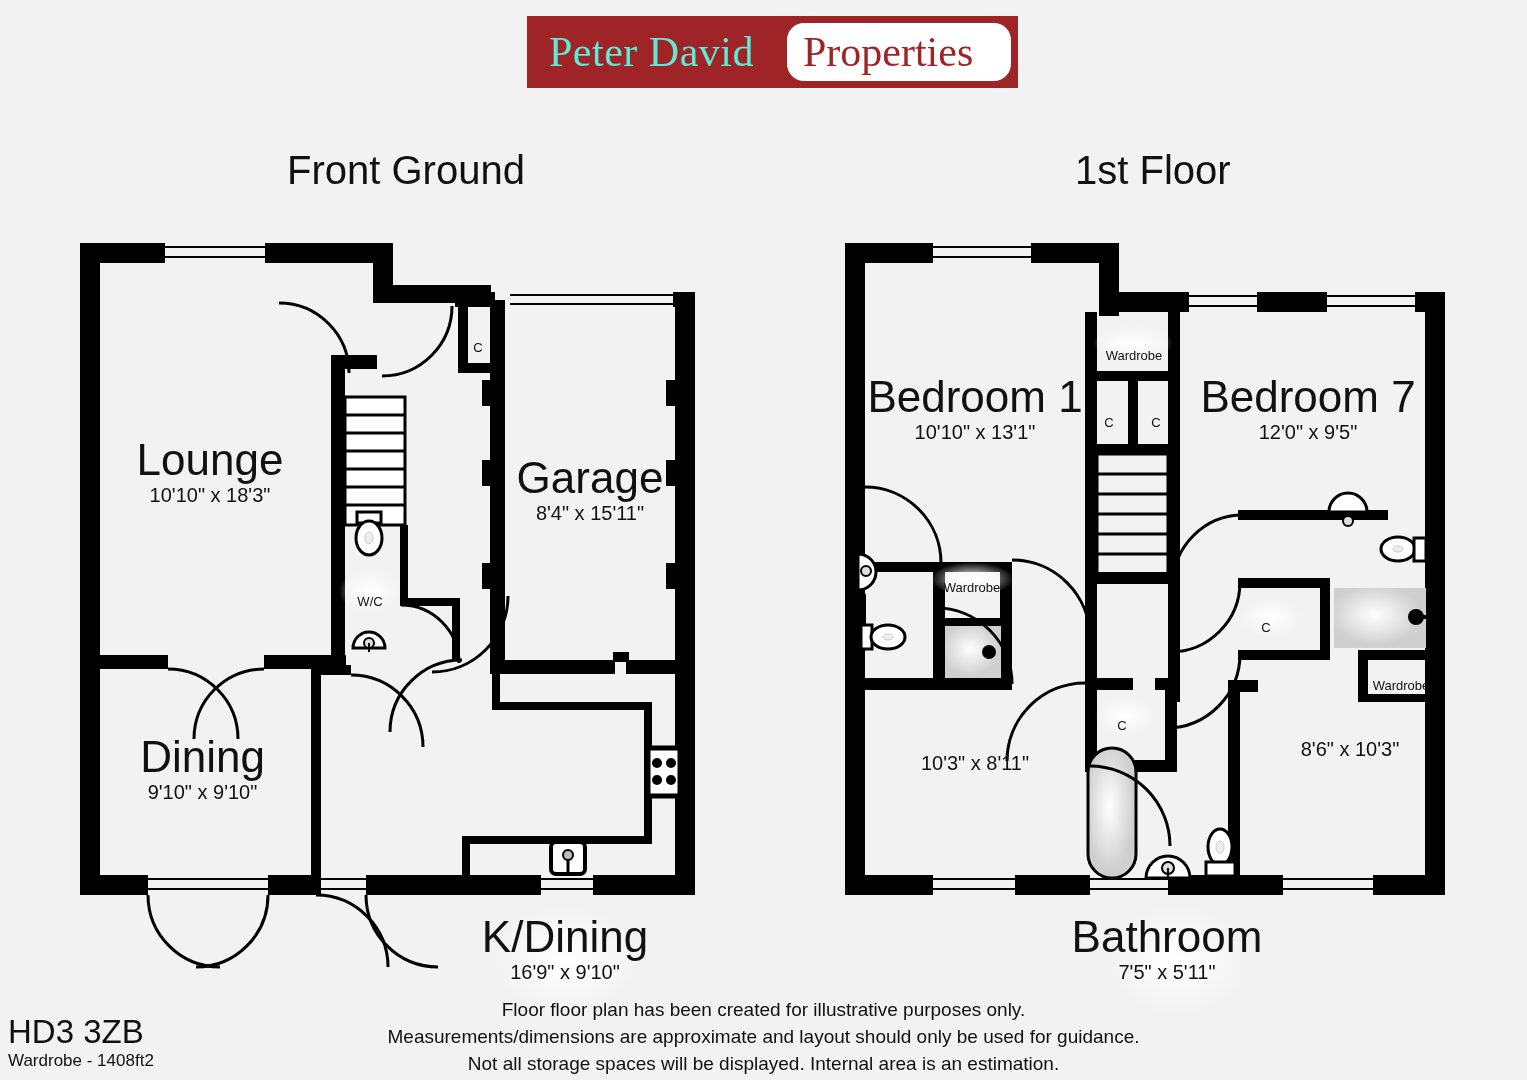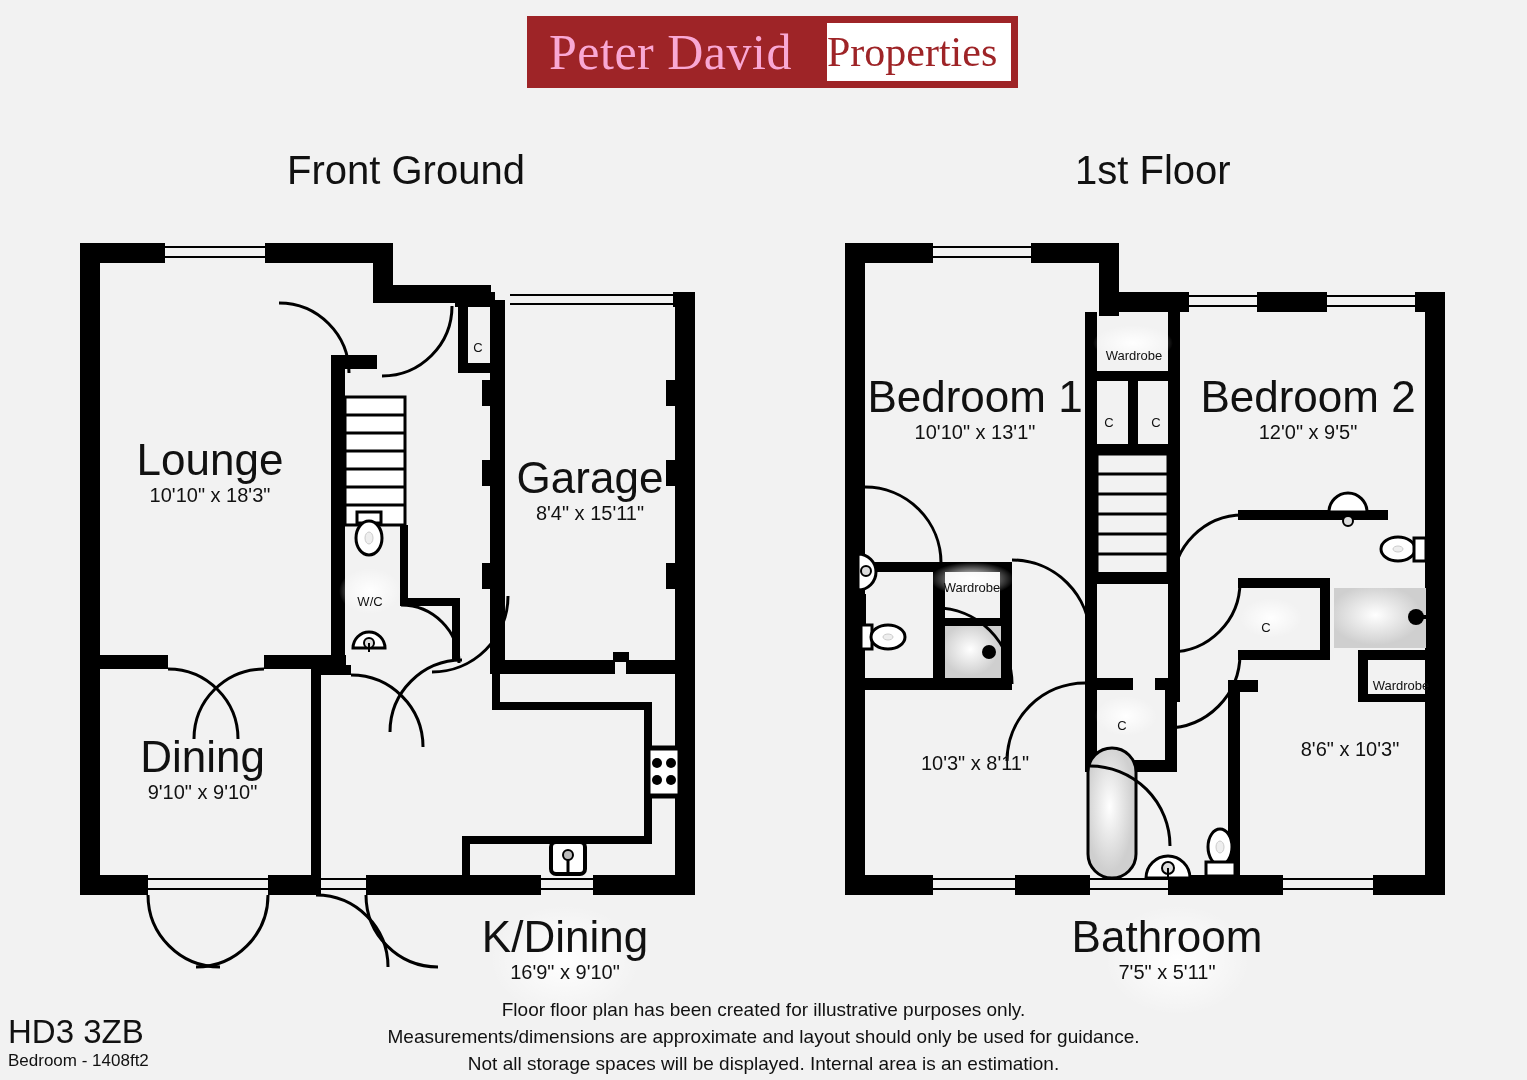--- a/index.html
+++ b/index.html
@@ -14,35 +14,36 @@
 
   
   .logo-box{
     position:absolute;left:527px;top:16px;width:491px;height:72px;
     background:#9e2427;
     display:flex;align-items:center;
     box-sizing:border-box;
     padding:0;
   }
   .logo-left{
-    color:#f9a8d4;
+    color:#5eead4;
     font-family:"Liberation Serif", serif;
-    font-size:50px;
+    font-size:42px;
     letter-spacing:0.5px;
     padding-left:22px;
-    padding-right:34px;
+    padding-right:16px;
     white-space:nowrap;
   }
   .logo-right-wrap{
     background:#ffffff;
     height:58px;
-    margin:0 7px 0 1px;
+    margin:0 7px 0 17px;
     display:flex;align-items:center;
-    padding:0 0;
+    padding:0 16px;
     flex:1;
+    border-radius:17px;
   }
   .logo-right{
     color:#9e2427;
     font-family:"Liberation Serif", serif;
     font-size:42px;
     white-space:nowrap;
   }
 
   
   .plan-title{
@@ -425,21 +426,21 @@
     <div class="glow" style="left:1095px;top:696px;width:62px;height:40px;"></div>
     <div class="room tiny" style="left:1102px;top:706px;width:40px;">
       <div class="rname">C</div>
     </div>
 
     <div class="room" style="left:855px;top:377px;width:240px;">
       <div class="rname">Bedroom 1</div>
       <div class="rdim">10'10" x 13'1"</div>
     </div>
     <div class="room" style="left:1188px;top:377px;width:240px;">
-      <div class="rname">Bedroom 2</div>
+      <div class="rname">Bedroom 7</div>
       <div class="rdim">12'0" x 9'5"</div>
     </div>
     <div class="room" style="left:855px;top:748px;width:240px;">
       <div class="rdim">10'3" x 8'11"</div>
     </div>
     <div class="room" style="left:1230px;top:734px;width:240px;">
       <div class="rdim">8'6" x 10'3"</div>
     </div>
     <div class="glow" style="left:1105px;top:905px;width:145px;height:110px;"></div>
     <div class="room" style="left:1047px;top:917px;width:240px;">
@@ -449,16 +450,16 @@
   </div>
 
   <div class="footer">
     <div>Floor floor plan has been created for illustrative purposes only.</div>
     <div>Measurements/dimensions are approximate and layout should only be used for guidance.</div>
     <div>Not all storage spaces will be displayed. Internal area is an estimation.</div>
   </div>
 
   <div class="postcode">
     <div class="pc">HD3 3ZB</div>
-    <div class="area">Bedroom - 1408ft2</div>
+    <div class="area">Wardrobe - 1408ft2</div>
   </div>
 
 </div>
 
 </body></html>

